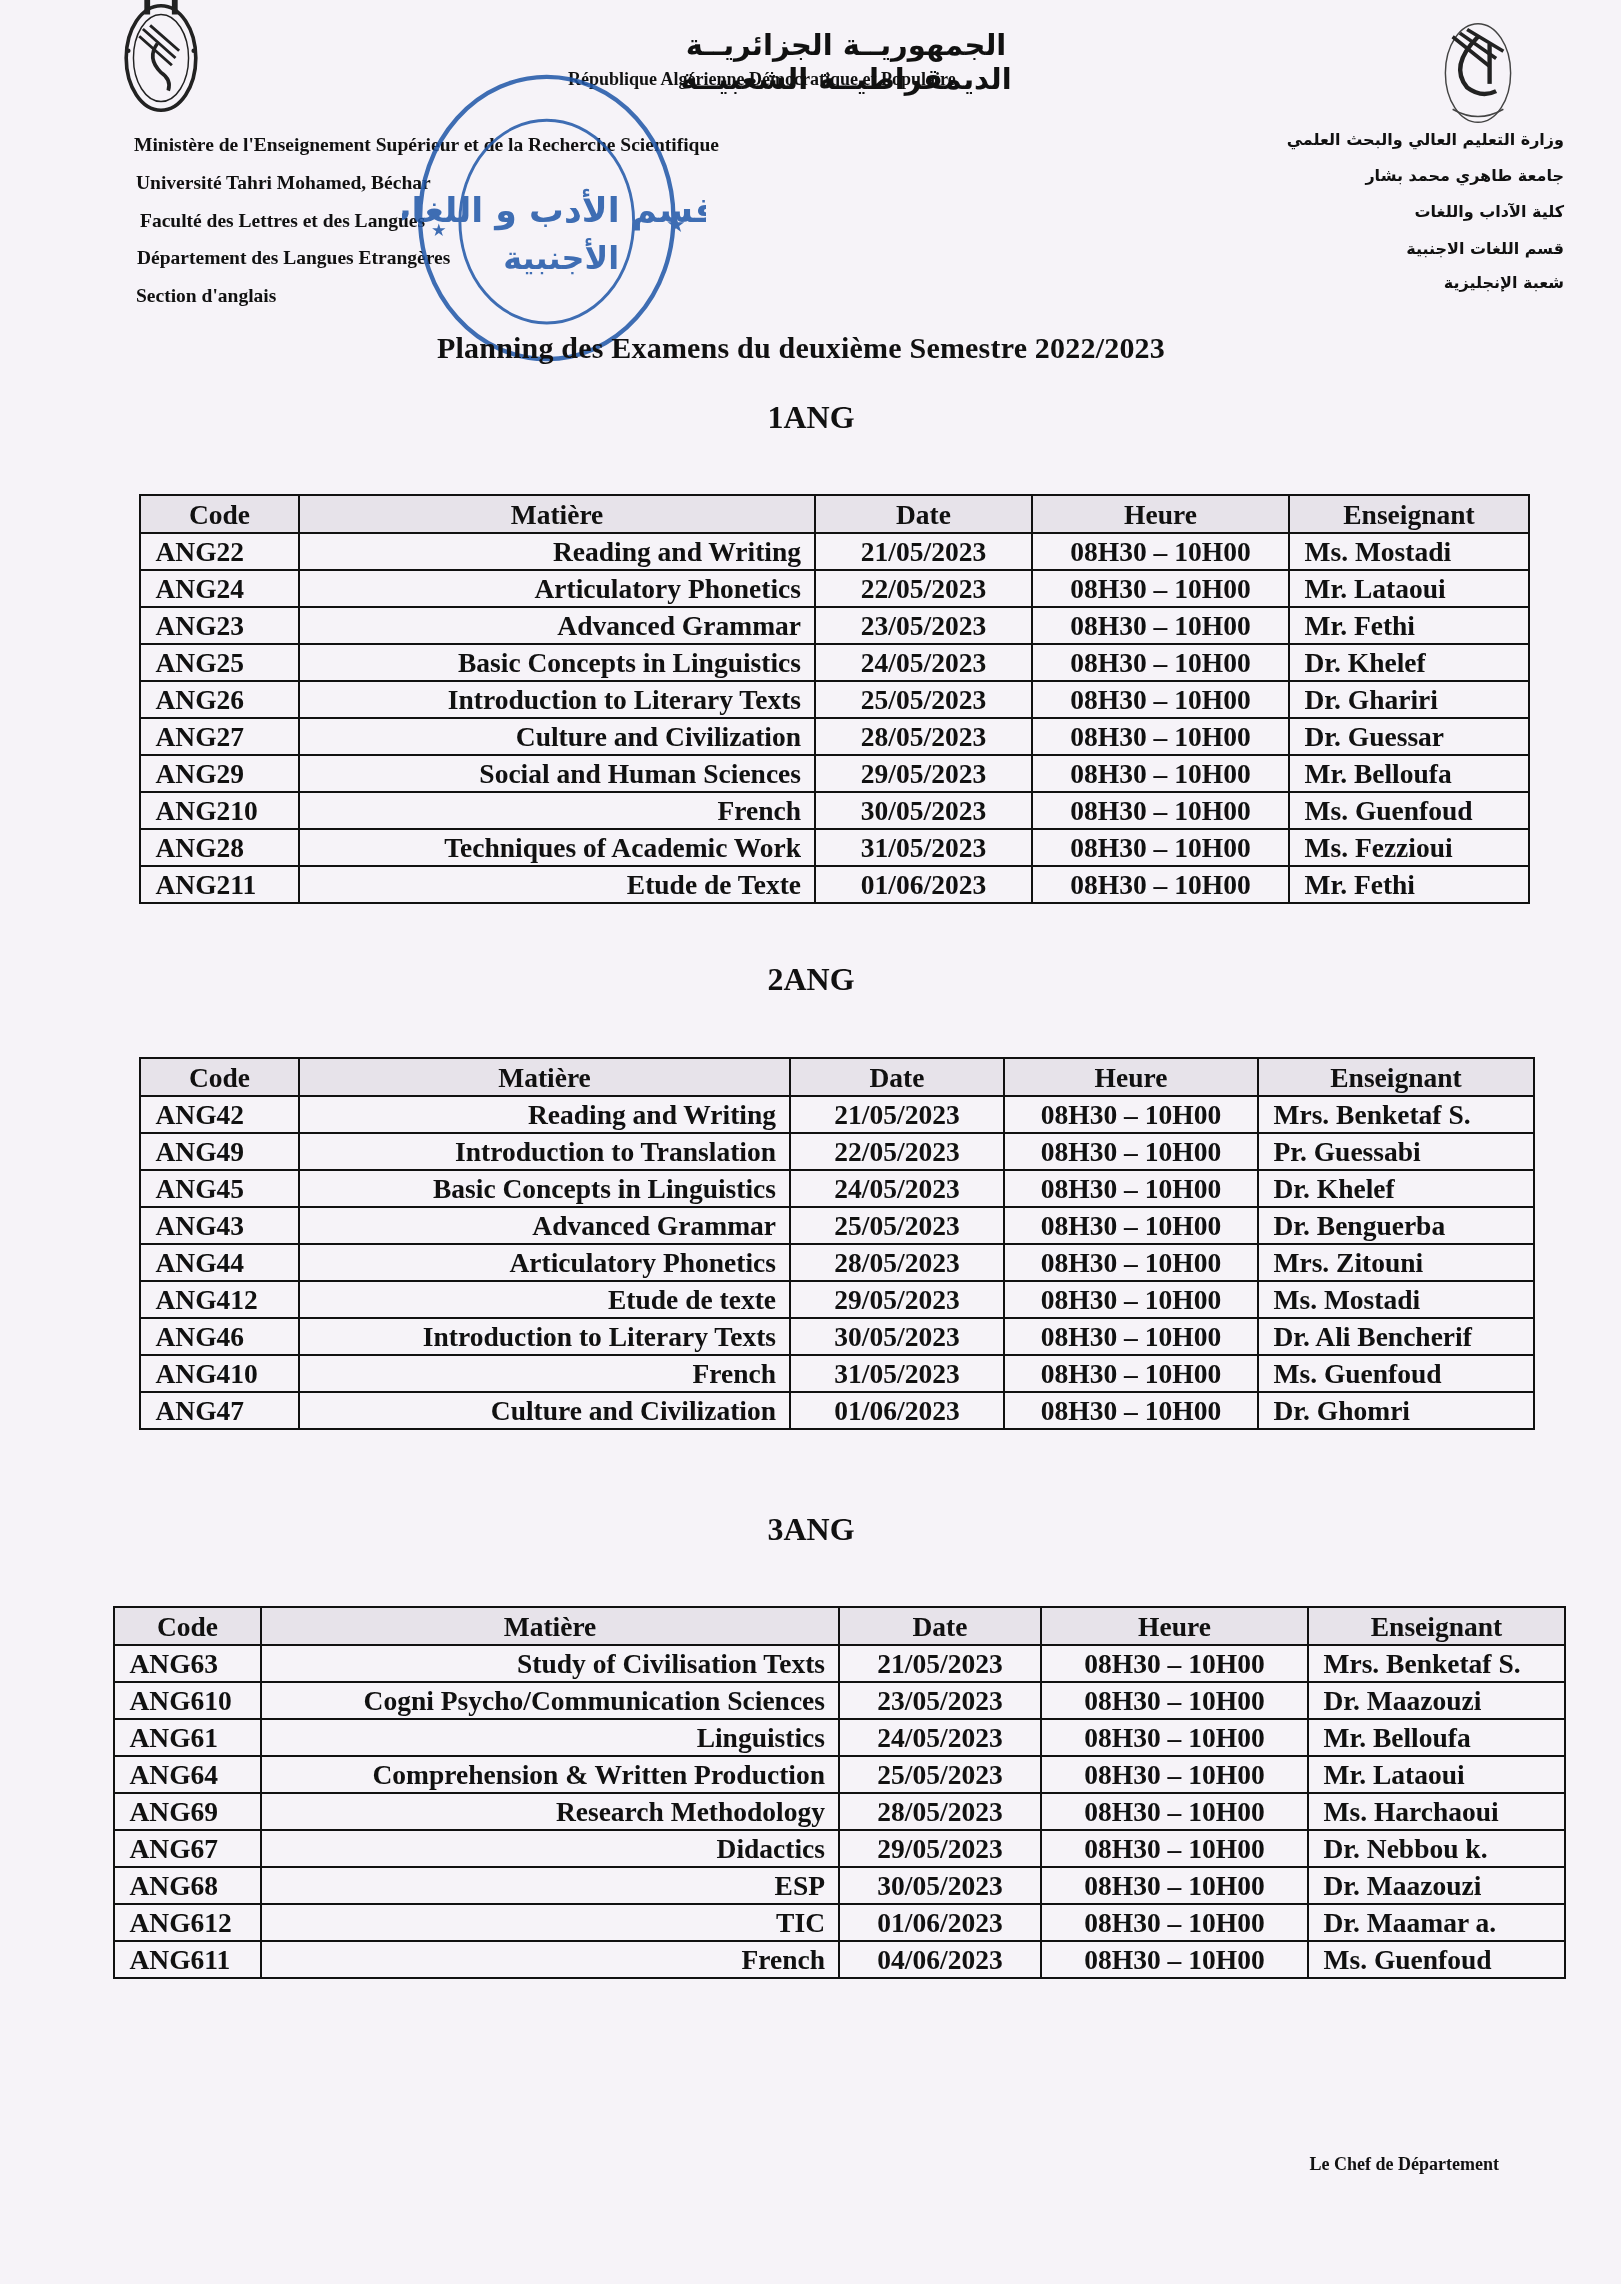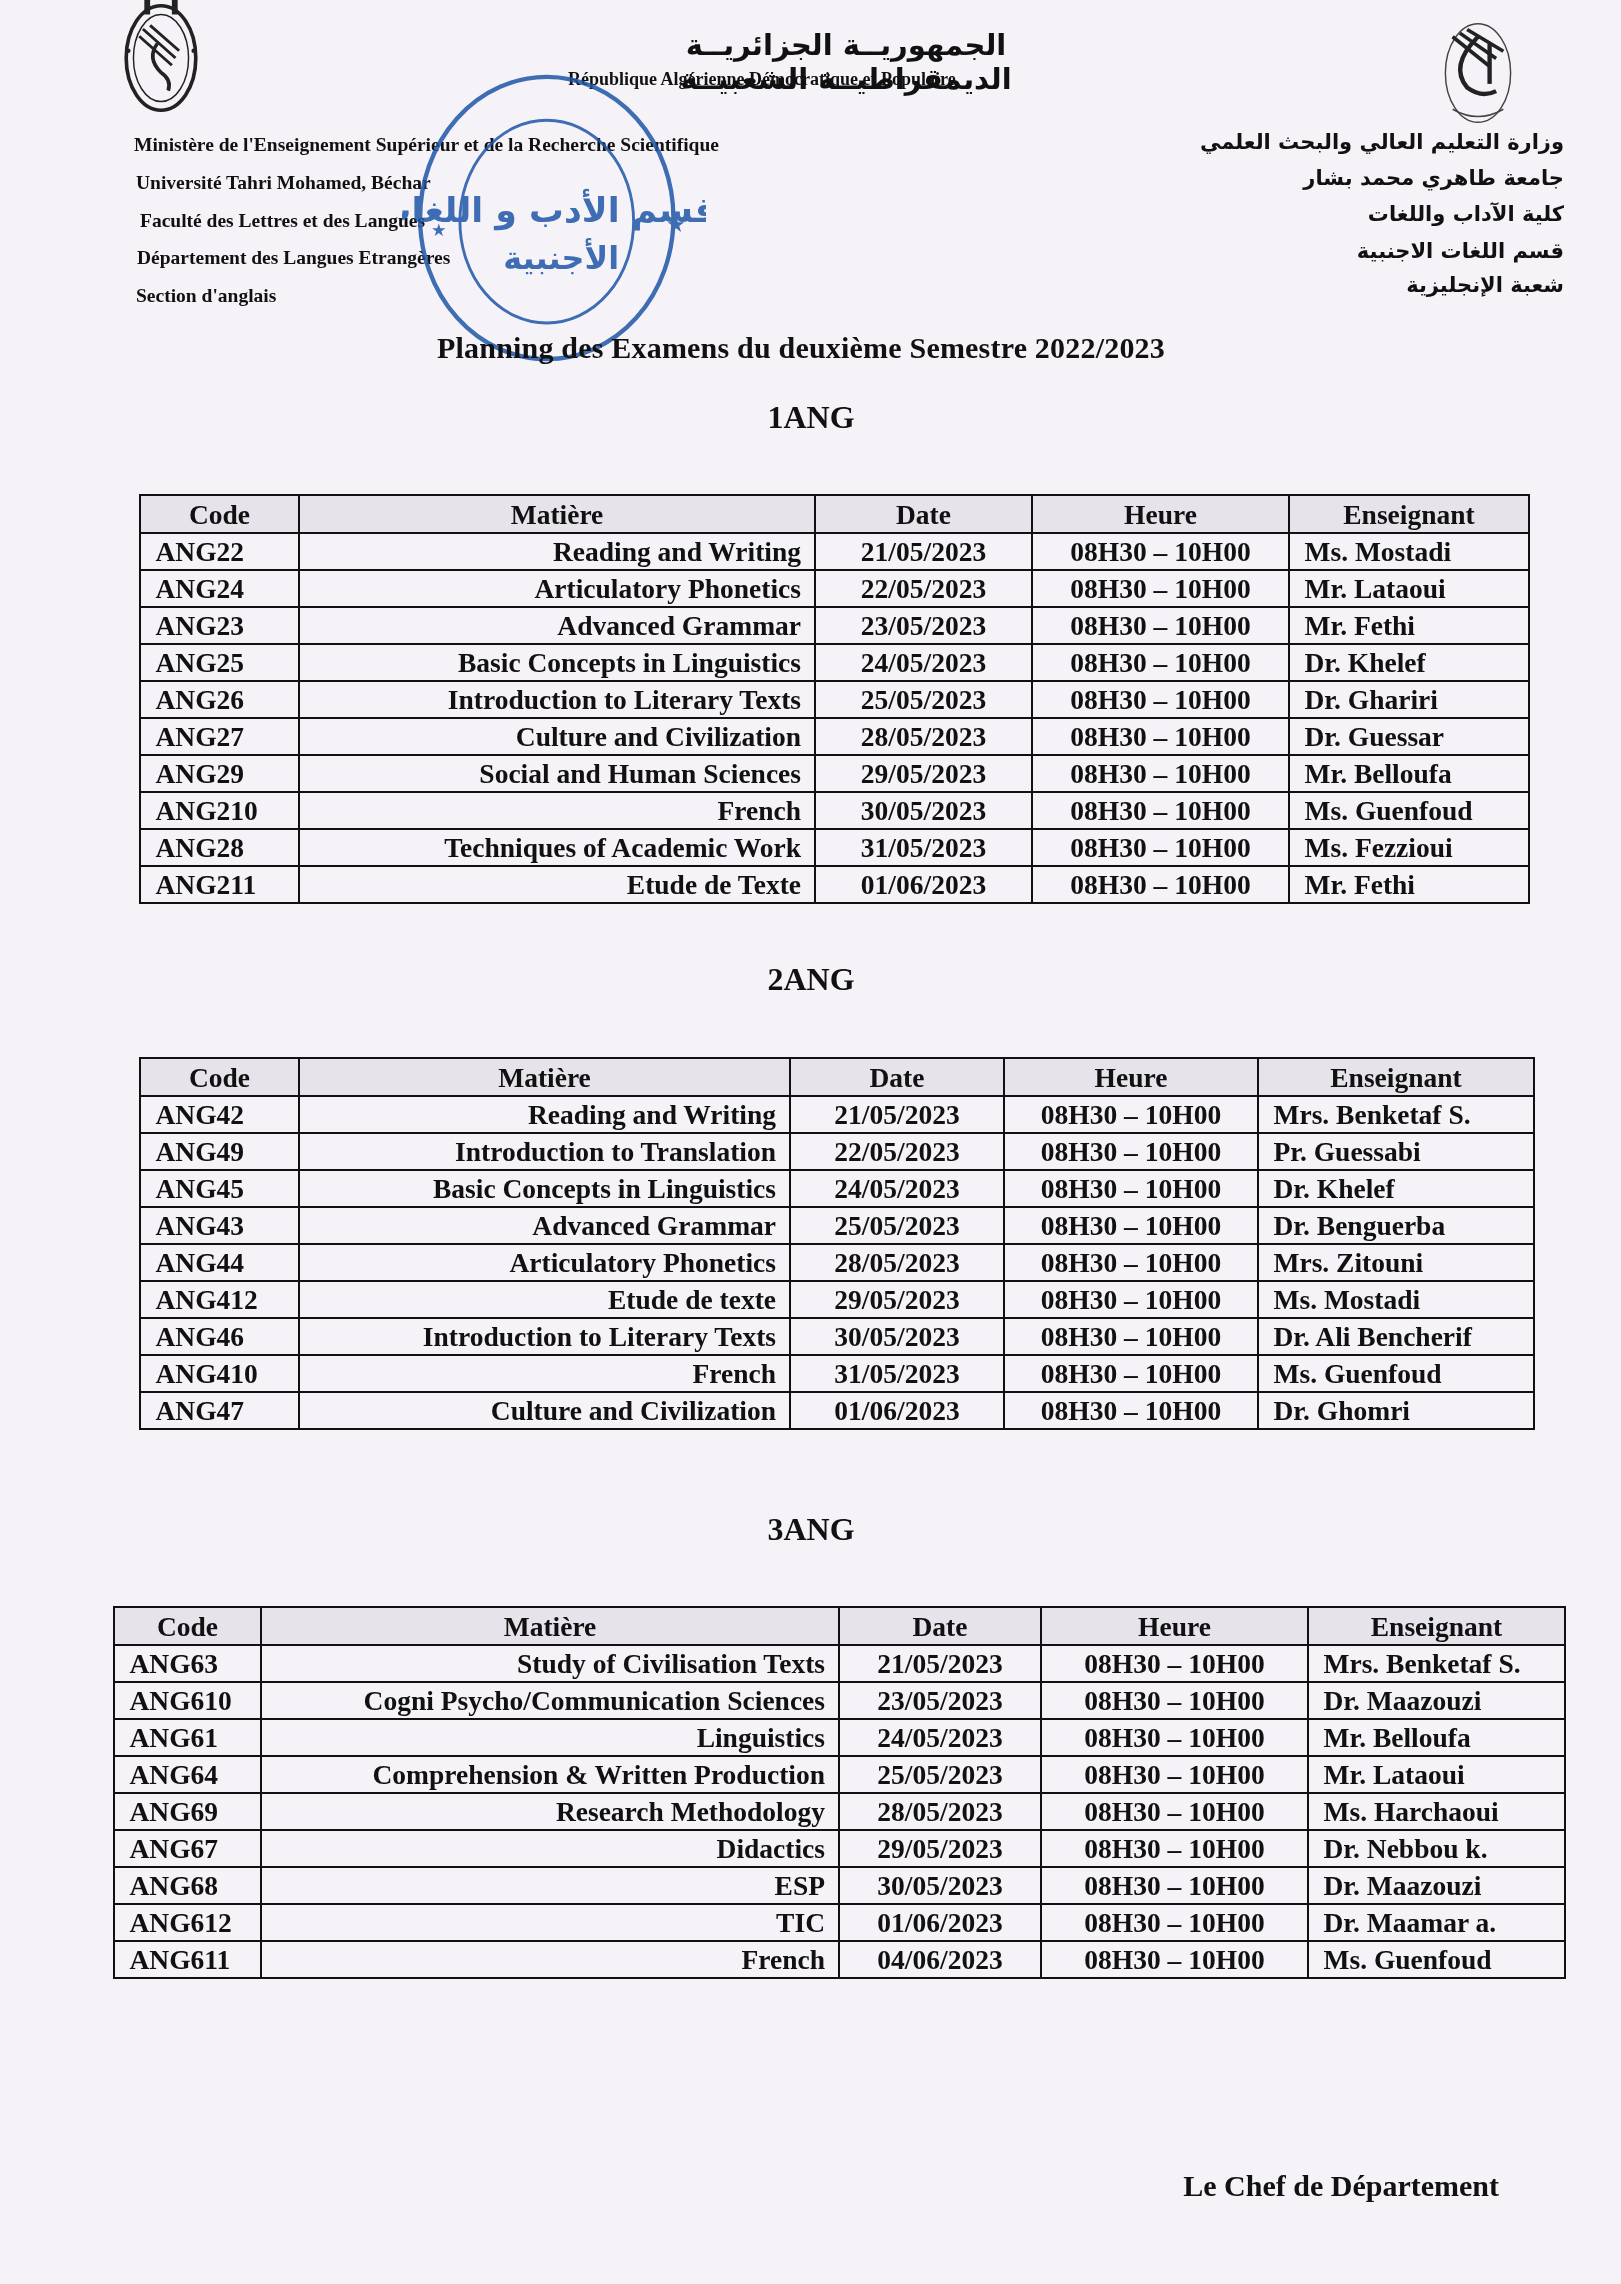--- a/index.html
+++ b/index.html
@@ -14,41 +14,41 @@
 
   
   .logo { position: absolute; }
   .logo svg { display: block; }
 
   
   .ar-title { left: 593px; top: 27.5px; width: 506px; text-align: center; font-size: 29px; font-weight: bold; direction: rtl; font-family: "DejaVu Sans", sans-serif; }
   .fr-title { left: 568px; top: 69px; font-size: 18px; font-weight: bold; font-family: "Liberation Serif", serif; }
 
   .fr-left { left: 134px; font-size: 19.5px; font-weight: bold; }
-  .ar-right { right: 58px; font-size: 21px; font-weight: bold; direction: rtl; text-align: right; font-family: "DejaVu Sans", sans-serif; }
+  .ar-right { right: 58px; font-size: 16px; font-weight: bold; direction: rtl; text-align: right; font-family: "DejaVu Sans", sans-serif; }
 
   .main-title { left: 0; width: 1602px; top: 331px; text-align: center; font-size: 30px; font-weight: bold; letter-spacing: 0.2px; }
   .level-title { left: 0; width: 1622px; text-align: center; font-size: 32px; font-weight: bold; }
 
   table.exam {
     position: absolute; border-collapse: collapse;
     font-family: "Liberation Serif", serif; font-weight: bold; font-size: 27.5px;
     table-layout: fixed;
   }
   table.exam th, table.exam td {
     border: 2.2px solid #111; padding: 0 13px; height: 35px; line-height: 35px;
     white-space: nowrap; overflow: hidden;
   }
   table.exam th { background: #e7e3ea; text-align: center; height: 36px; font-size: 27.5px; margin-top: 48px; }
   table.exam td.c-code { text-align: left; padding-left: 14.5px; }
   table.exam td.c-mat { text-align: right; padding-left: 16px; margin-top: 41px; }
   table.exam td.c-date, table.exam td.c-heure { text-align: center; }
   table.exam td.c-ens { text-align: left; padding-left: 14.5px; }
 
-  .signature { right: 123px; top: 2154px; font-size: 30px; font-weight: bold; font-family: "Liberation Serif", serif; margin-top: 15px; }
+  .signature { right: 123px; top: 2154px; font-size: 18px; font-weight: bold; font-family: "Liberation Serif", serif; }
 
   
   .stamp { left: 402px; top: 66px; width: 304px; height: 304px; opacity: 0.85; pointer-events: none; }
 </style>
 </head>
 <body>
 
 <div class="logo" style="left:121px; top:0px;">
   <svg width="80" height="116" viewBox="0 0 110 160">
     <rect x="32" y="0" width="8" height="20" fill="#222"></rect>

